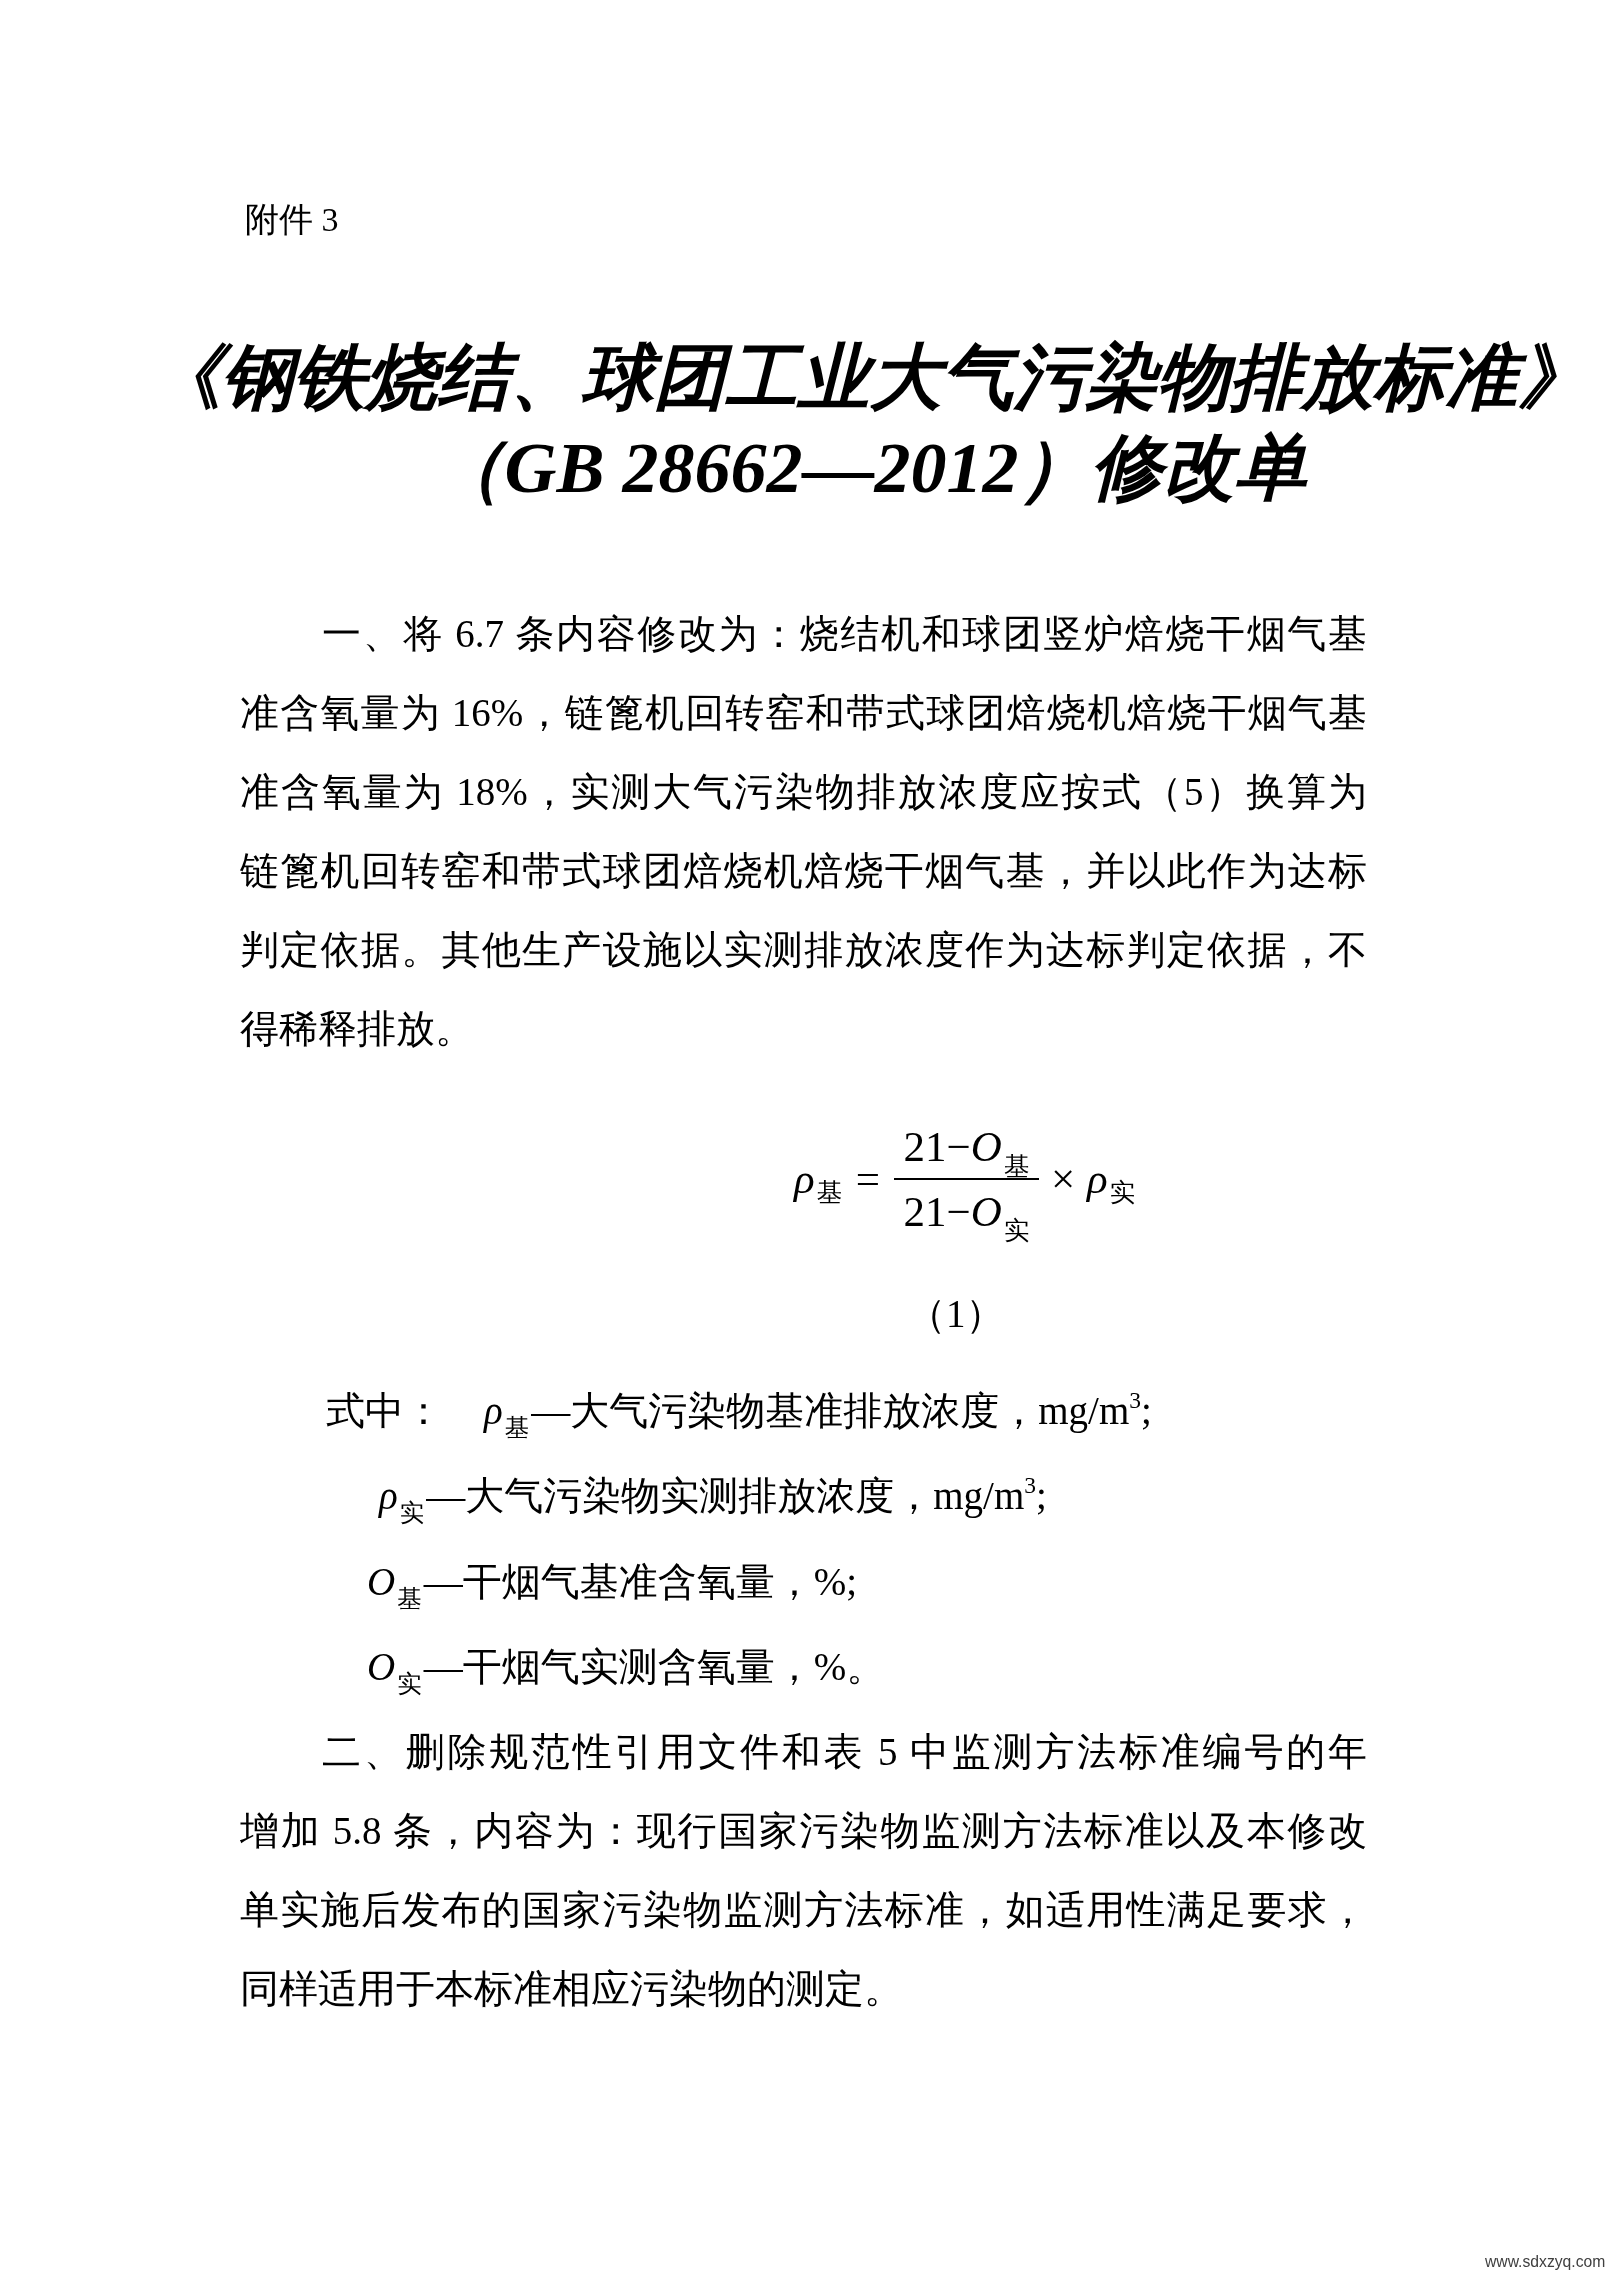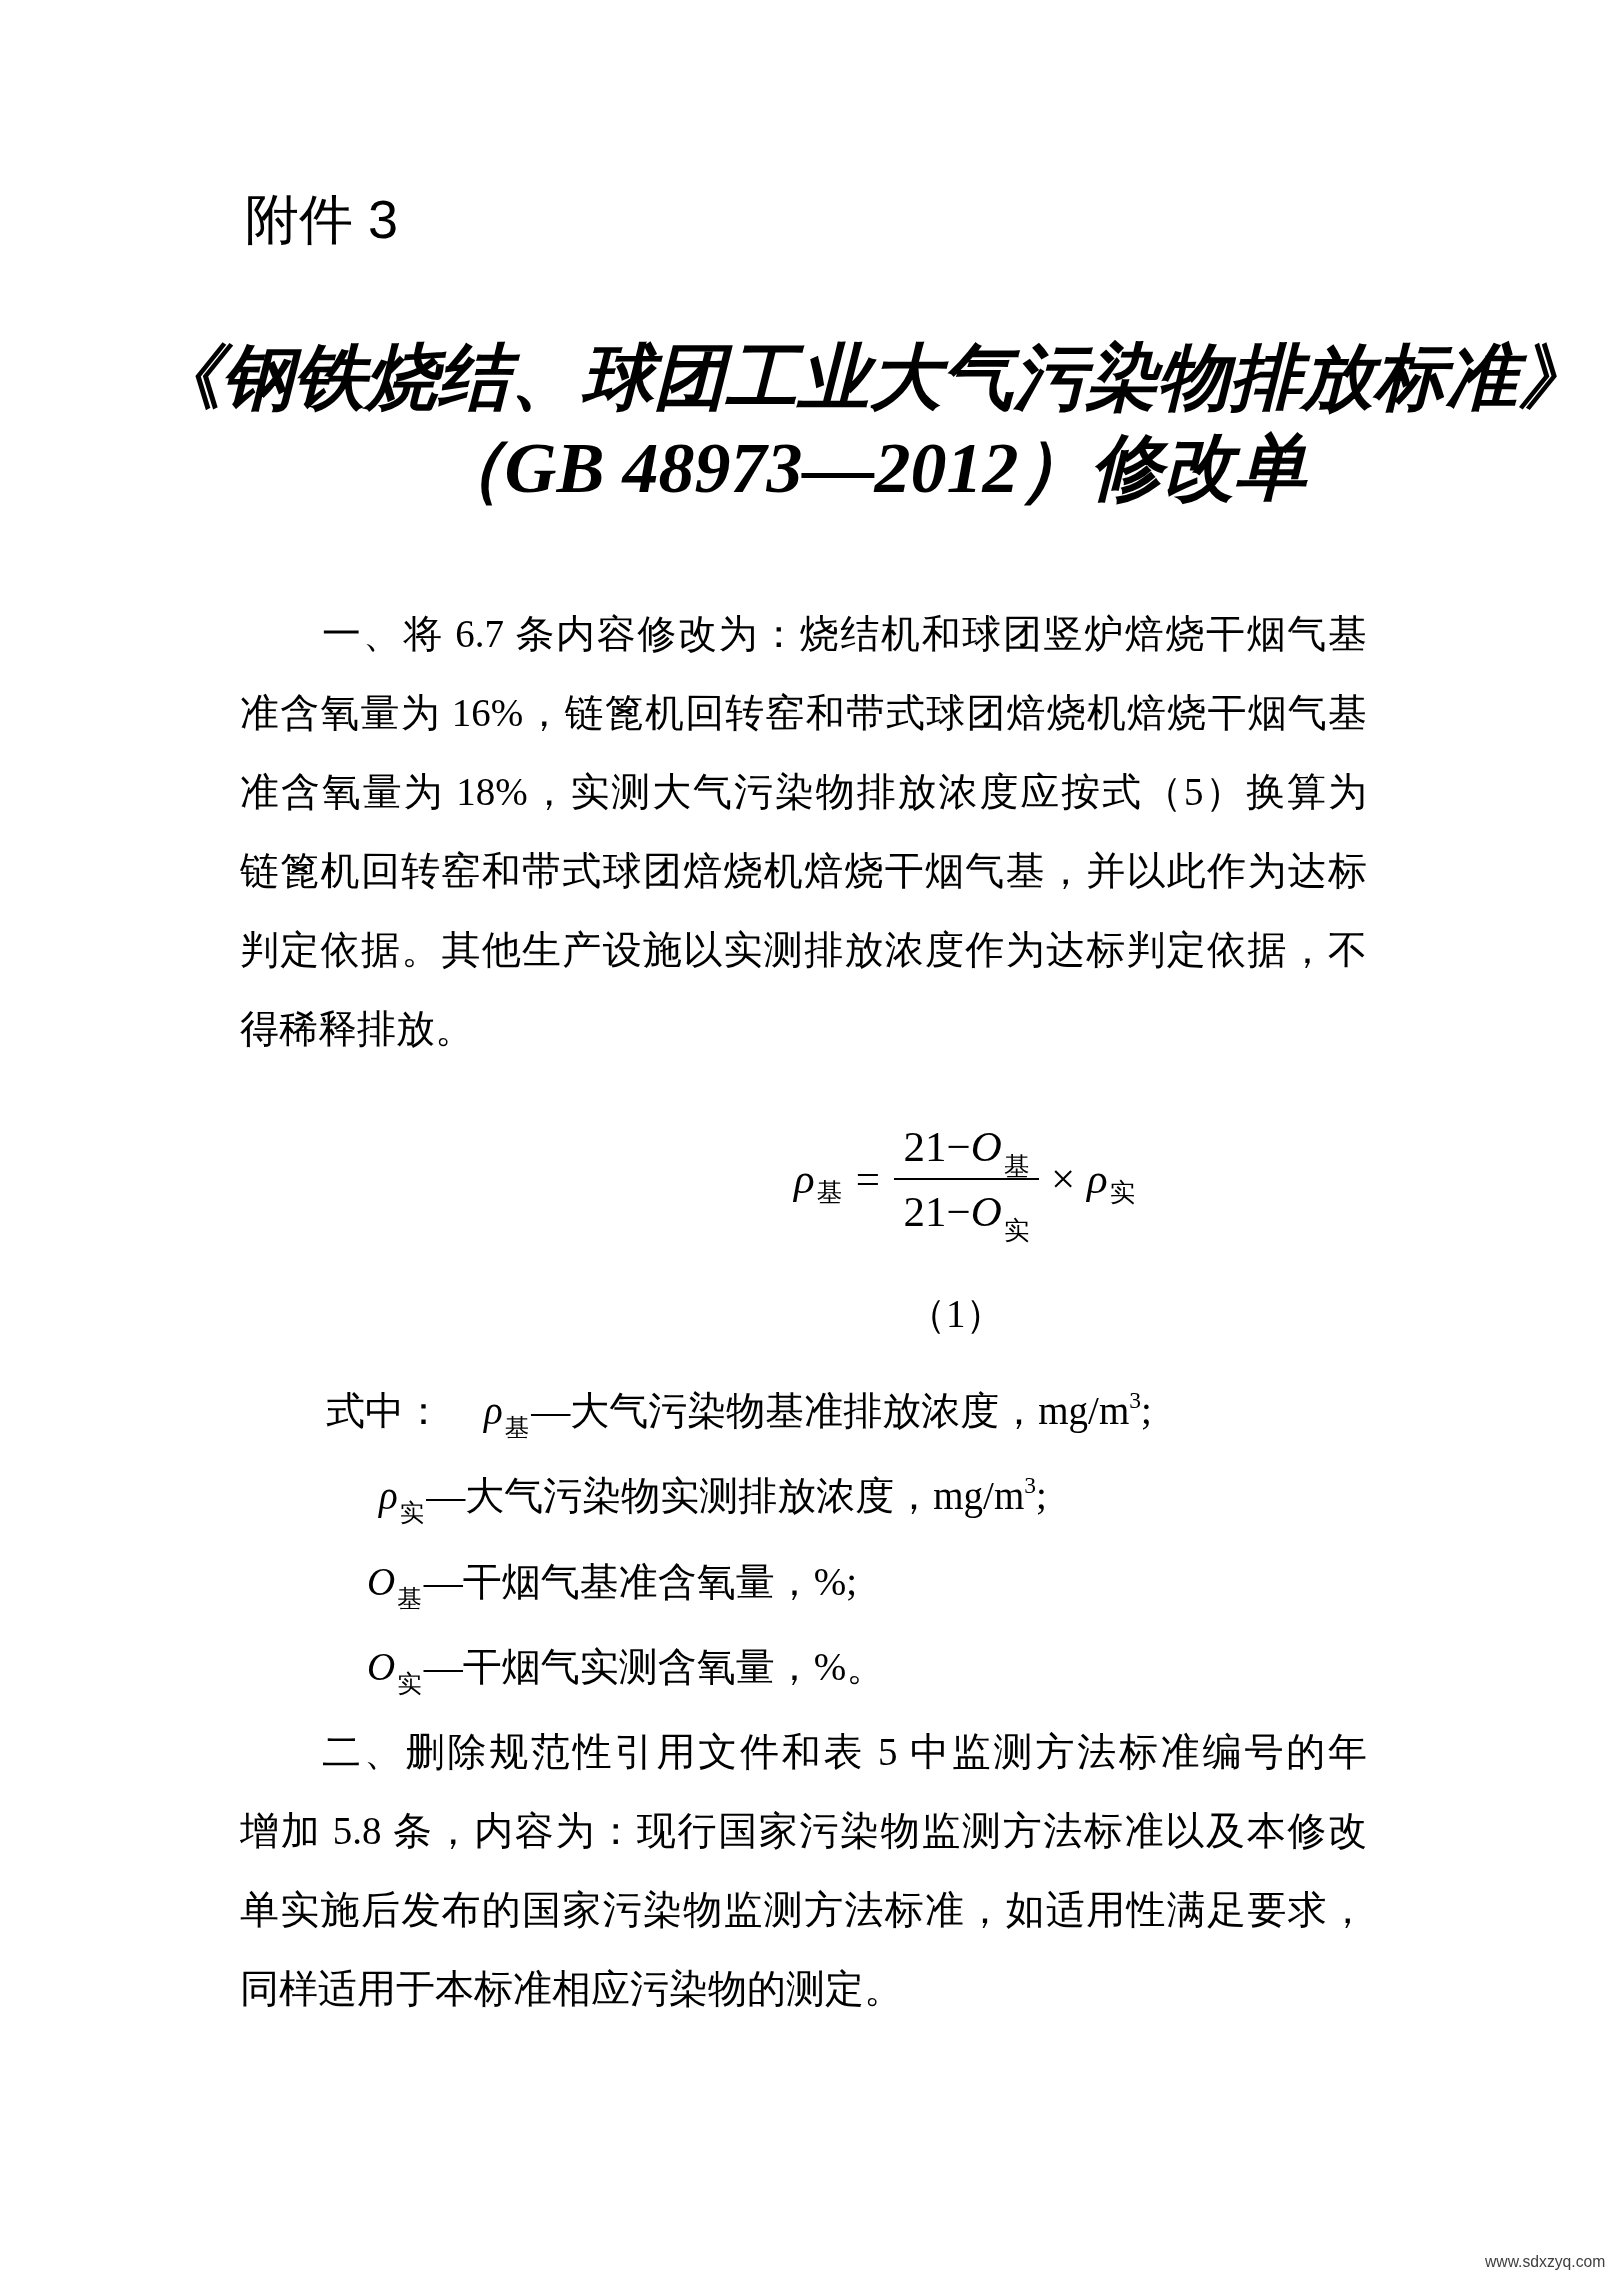--- a/index.html
+++ b/index.html
@@ -7,22 +7,22 @@
     position:relative;
     width:1621px;height:2293px;
     background:#ffffff;
     margin:0 auto;
     overflow:hidden;
     color:#000;
     font-family:"Liberation Serif", serif;
   }
   .attach-label{
     position:absolute;left:245px;top:196px;
-    font-family:Liberation Sans, sans-serif;
-    font-size:54px;line-height:47px;color:#000;
+    font-family:Liberation Serif, serif;
+    font-size:34px;line-height:47px;color:#000;
     white-space:nowrap;
   }
   .doc-title{
     position:absolute;left:calc(50% + 59px);transform:translateX(-50%);
     font-weight:bold;font-size:72px;line-height:59px;
     white-space:nowrap;letter-spacing:0px;font-style:italic;
   }
   .doc-title.t1{top:349px;}
   .doc-title.t2{top:439px;}
   .para{
@@ -77,21 +77,21 @@
   }
 </style>
 </head>
 <body>
 
 <div class="page">
 
   <div class="attach-label">附件 3</div>
 
   <div class="doc-title t1">《钢铁烧结、球团工业大气污染物排放标准》</div>
-  <div class="doc-title t2">（GB 48973—2012）修改单</div>
+  <div class="doc-title t2">（GB 28662—2012）修改单</div>
 
   <div class="para p1">
     <div class="pline indent">一、将 6.7 条内容修改为：烧结机和球团竖炉焙烧干烟气基</div>
     <div class="pline">准含氧量为 16%，链篦机回转窑和带式球团焙烧机焙烧干烟气基</div>
     <div class="pline">准含氧量为 18%，实测大气污染物排放浓度应按式（5）换算为</div>
     <div class="pline">链篦机回转窑和带式球团焙烧机焙烧干烟气基，并以此作为达标</div>
     <div class="pline">判定依据。其他生产设施以实测排放浓度作为达标判定依据，不</div>
     <div class="pline lastline">得稀释排放。</div>
   </div>
 

